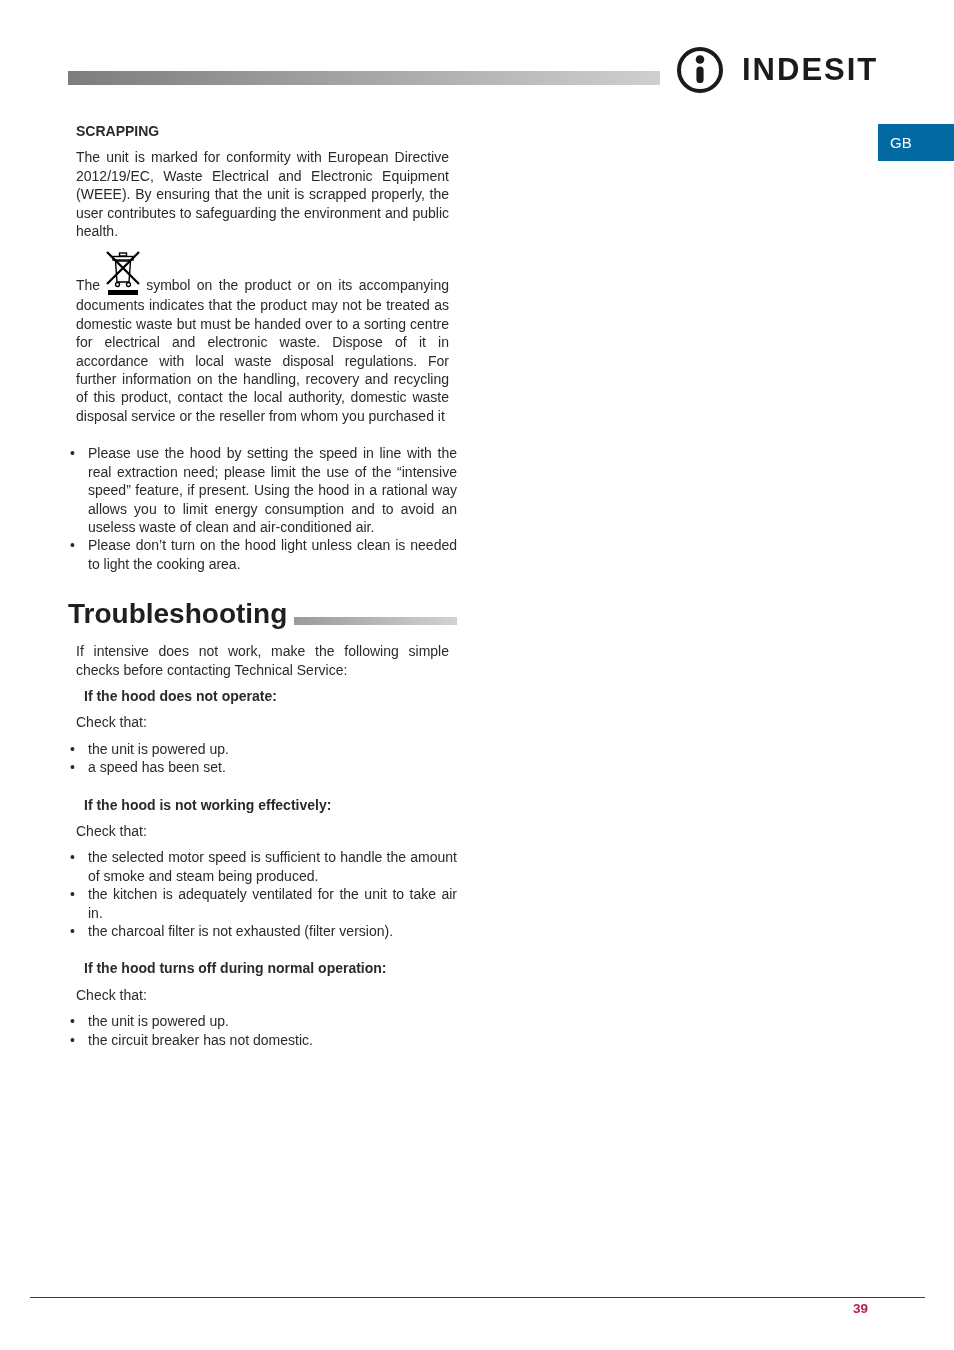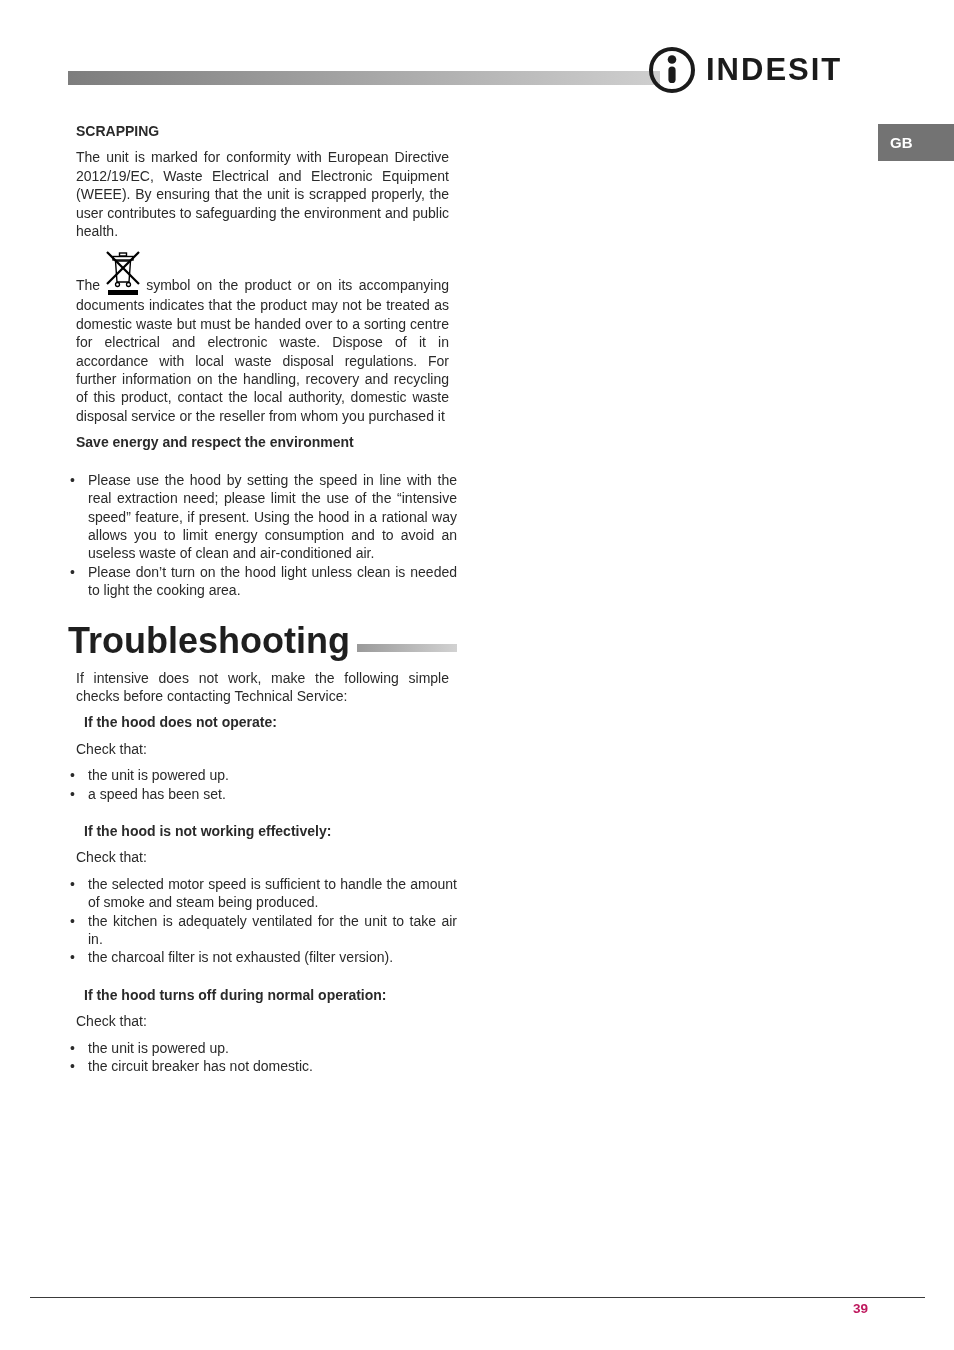--- a/index.html
+++ b/index.html
@@ -13,33 +13,33 @@
   }
   .page { position:absolute; inset:0; }
 
   
   .top-bar {
     position:absolute; left:68px; top:71px;
     width:592px; height:14px;
     background:linear-gradient(to right,#7d7d7d,#cfcfcf);
   }
   .logo {
-    position:absolute; left:648px; top:46px;
-    display:flex; align-items:center; gap:10px;
+    position:absolute; left:676px; top:46px;
+    display:flex; align-items:center; gap:18px;
   }
   .logo-icon { width:48px; height:48px; display:block; }
   .logo-text {
     font-size:31px; font-weight:bold; letter-spacing:2px;
     color:#1b1b1b;
   }
   .gb-tab {
     position:absolute; top:124px; right:0;
     width:76px; height:37px;
-    background:#737373; color:#ffffff;
-    font-weight:bold; font-size:15px;
+    background:#0369a1; color:#ffffff;
+    font-weight:normal; font-size:15px;
     display:flex; align-items:center;
     padding-left:12px; box-sizing:border-box;
   }
 
   
   .content {
     position:absolute; left:68px; top:114px; width:389px;
     font-size:14px; line-height:18.4px;
   }
   .content p { margin:8px; text-align:justify; }
@@ -57,21 +57,21 @@
   }
   .bmark { position:absolute; left:2px; }
   .save-list { margin-top:19px; }
   .ts-list { margin-bottom:19px; }
 
   .ts-row {
     display:flex; align-items:flex-end; gap:7px;
     margin-top:26px; margin-bottom:13px;
   }
   .ts-row h1 {
-    margin:0; font-size:36px; font-weight:bold; color:#1f1f1f;
+    margin:0; font-size:28px; font-weight:bold; color:#1f1f1f;
     line-height:30px; white-space:nowrap;
   }
   .ts-bar {
     flex:1; height:8px; margin-bottom:4px;
     background:linear-gradient(to right,#9a9a9a,#d2d2d2);
   }
 
   .sec-head { margin-top:19px; margin-bottom:19px;padding-left:8px; }
   .outro { margin-top:19px; }
 
@@ -117,21 +117,20 @@
         <rect x="8" y="8.5" width="20" height="3.5" fill="none" stroke="#000" stroke-width="1.4"></rect>
         <path d="M10.5 13 L25.5 13 L24 34 L12 34 Z" fill="none" stroke="#000" stroke-width="1.4"></path>
         <circle cx="12.5" cy="36.5" r="2" fill="none" stroke="#000" stroke-width="1.3"></circle>
         <circle cx="23.5" cy="36.5" r="2" fill="none" stroke="#000" stroke-width="1.3"></circle>
         <line x1="2" y1="4" x2="34" y2="36" stroke="#000" stroke-width="2.2"></line>
         <line x1="34" y1="4" x2="2" y2="36" stroke="#000" stroke-width="2.2"></line>
         <rect x="3" y="42" width="30" height="5" fill="#000"></rect>
       </svg><span>symbol on the product or on its accompanying documents indicates that the product may not be treated as domestic waste but must be handed over to a sorting centre for electrical and electronic waste. Dispose of it in accordance with local waste disposal regulations. For further information on the handling, recovery and recycling of this product, contact the local authority, domestic waste disposal service or the reseller from whom you purchased it</span>
     </p>
 
-    <p class="bold h-save">Save energy and respect the environment</p>
 
     <ul class="blist save-list">
       <li>
         <span class="bmark">•</span>
         <span>Please use the hood by setting the speed in line with the real extraction need; please limit the use of the “intensive speed” feature, if present. Using the hood in a rational way allows you to limit energy consumption and to avoid an useless waste of clean and air-conditioned air.</span>
       </li>
       <li>
         <span class="bmark">•</span>
         <span>Please don’t turn on the hood light unless clean is needed to light the cooking area.</span>
       </li>

